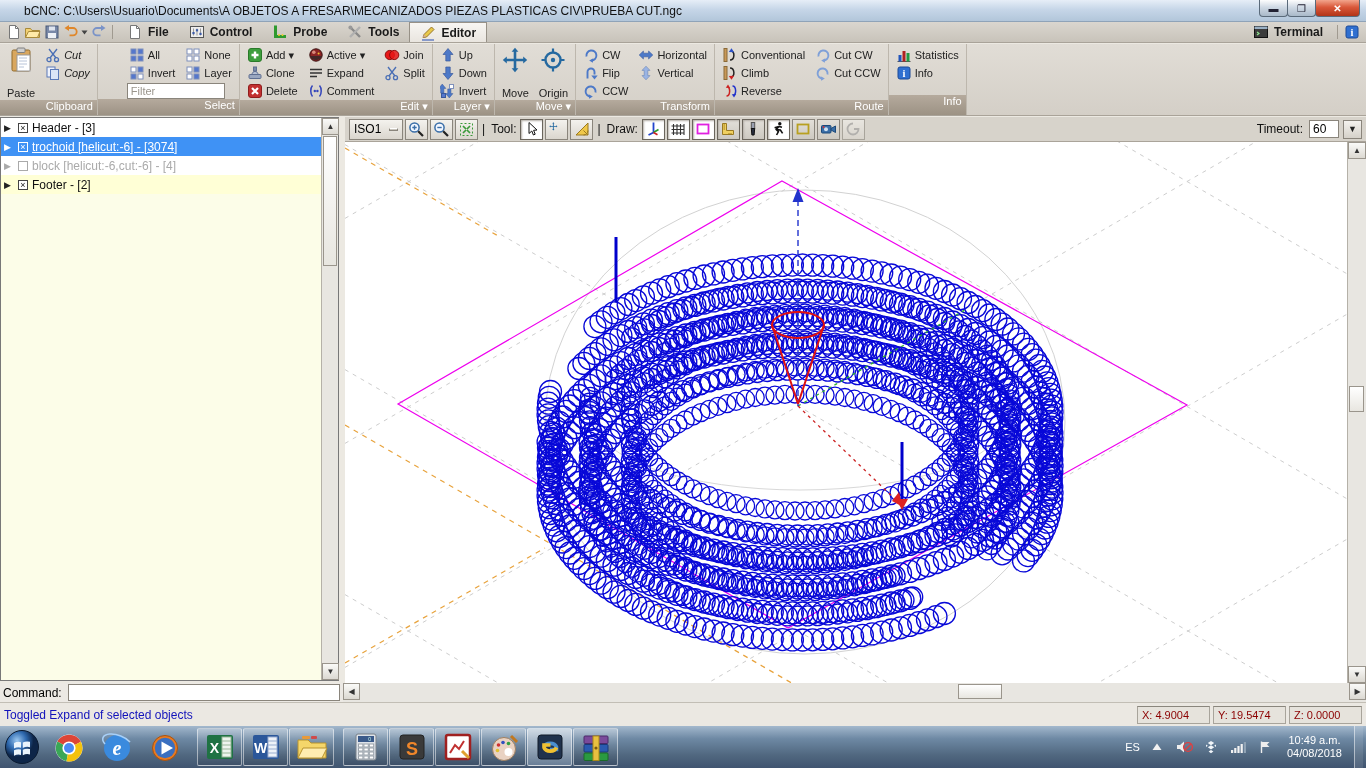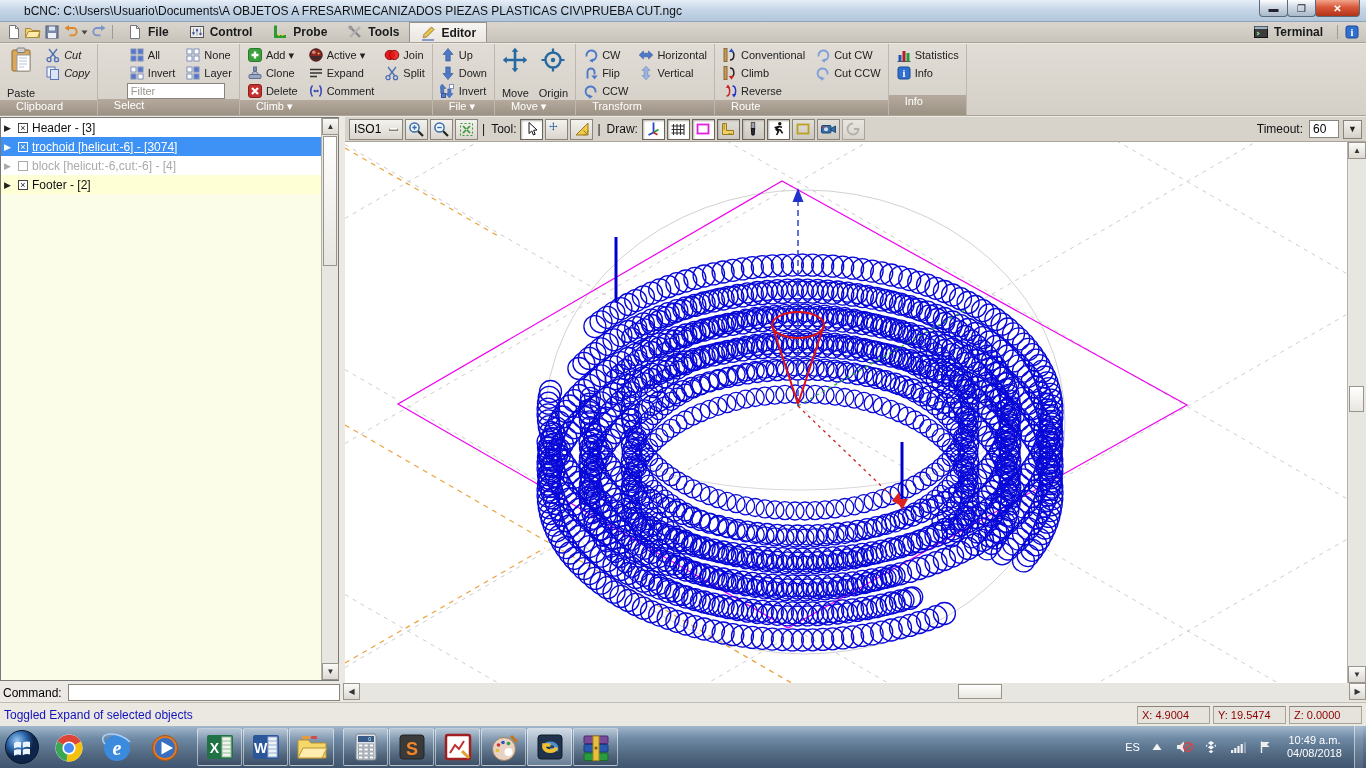--- a/index.html
+++ b/index.html
@@ -34,21 +34,21 @@
     background:linear-gradient(#e1ddd6,#d4cfc7); border-bottom:1px solid #a9a399;
     display:flex; align-items:stretch; }
   .rgroup { display:flex; flex-direction:column; border-right:1px solid #bdb7ad; }
   .rbody { flex:1; display:flex; align-items:flex-start; padding:2px 5px 0 5px; gap:6px; }
   .rbig { display:flex; flex-direction:column; align-items:center; justify-content:space-between;
     height:54px; padding:1px 2px; font-size:11px; color:#222; }
   .rcol { display:flex; flex-direction:column; }
   .rbtn { display:flex; align-items:center; gap:3px; font-size:11px; color:#222;
     height:18px; padding:0 2px; white-space:nowrap; }
   .rlabel { height:20px; background:linear-gradient(#b5aa9d,#9c9284); color:#fff;
-    font-size:11px; text-align:left; line-height:13px; padding:0 16px; white-space:nowrap; }
+    font-size:11px; text-align:right; line-height:13px; padding:0 4px; white-space:nowrap; }
   .filterin { width:98px; height:16px; border:1px solid #8a857c; font-size:11px; padding:0 3px;
     color:#333; background:#fff; margin-top:1px; }
   .filterin::placeholder { color:#9a958c; }
 
   
   .ctoolbar { position:absolute; left:345px; top:117px; width:1021px; height:25px;
     background:#d7d3cb; border-bottom:1px solid #aaa49a; display:flex; align-items:center;
     gap:2px; padding:4px 4px; }
   .ctoolbar .lbl { font-size:12px; color:#111; margin:0 2px; }
   .tbtn { width:23px; height:21px; border:1px solid #8a857c;
@@ -454,21 +454,21 @@
                       <circle cx="11.5" cy="12.7" r="2"></circle>
                     </g>
                   </svg>
                 </span>
                 <span>Split</span>
               </div>
             </div>
           </div>
         </div>
       </div>
-      <div class="rlabel">Climb ▾</div>
+      <div class="rlabel">Edit ▾</div>
     </div>
     <div class="rgroup">
       <div class="rbody">
         <div style="display: flex; flex-direction: column;">
           <div style="display: flex; gap: 6px;">
             <div class="rcol">
               <div class="rbtn">
                 <span class="icon">
                   <svg width="16" height="16" viewBox="0 0 16 16" xmlns="http://www.w3.org/2000/svg">
                     <path d="M8 1.5 L13 7.5 H10.2 V14 H5.8 V7.5 H3 Z" fill="#4d79c8" stroke="#39599c" stroke-width=".7"></path>
@@ -500,21 +500,21 @@
                     <rect x="9.5" y="1.5" width="4" height="4" fill="#fff" stroke="#7f90bb"></rect>
                     <rect x="1.5" y="10.5" width="4" height="4" fill="#5577cc" stroke="#39599c"></rect>
                   </svg>
                 </span>
                 <span>Invert</span>
               </div>
             </div>
           </div>
         </div>
       </div>
-      <div class="rlabel">File ▾</div>
+      <div class="rlabel">Layer ▾</div>
     </div>
     <div class="rgroup">
       <div class="rbody">
         <div class="rbig">
           <span class="icon">
             <svg width="26" height="26" viewBox="0 0 26 26" xmlns="http://www.w3.org/2000/svg">
               <g fill="#2569a0">
                 <path d="M13 .8 l3.4 4 h-2.1 v6.9 h6.9 v-2.1 l4 3.4 -4 3.4 v-2.1 h-6.9 v6.9 h2.1 L13 25.2 l-3.4-4 h2.1 v-6.9 H4.8 v2.1 L.8 13 l4-3.4 v2.1 h6.9 V4.8 H9.6 Z"></path>
               </g>
             </svg>

